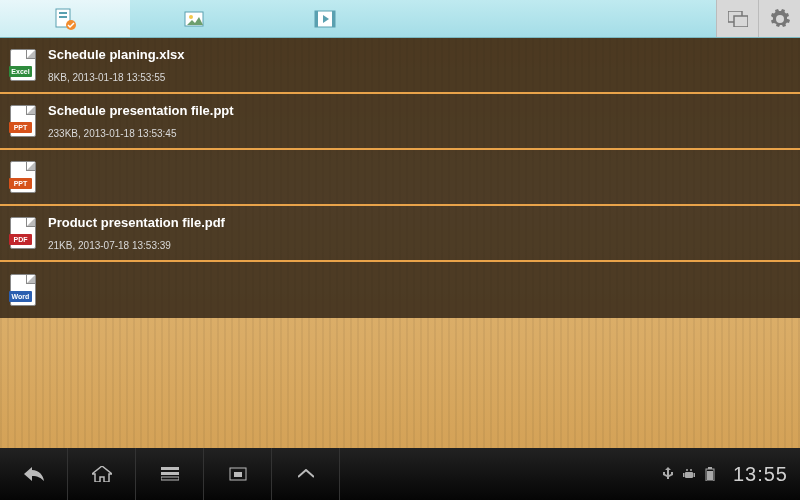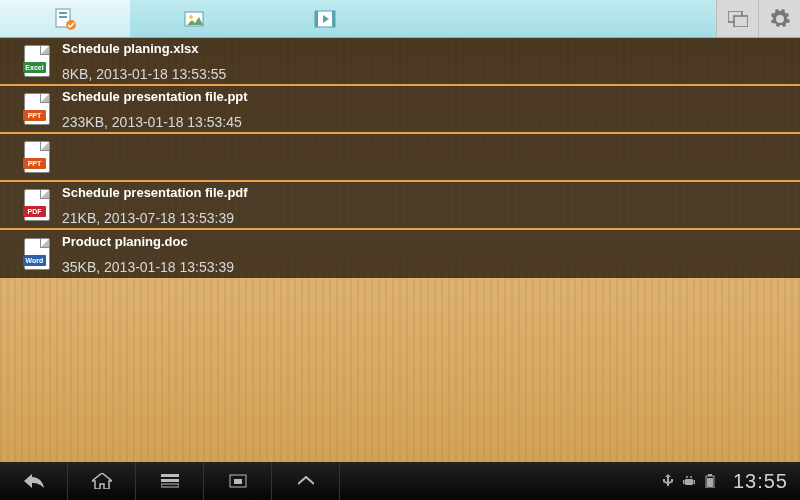--- a/index.html
+++ b/index.html
@@ -10,31 +10,31 @@
 .tabslot{width:130px;height:100%;display:flex;align-items:center;justify-content:center;cursor:pointer}
 .tabslot.active{background:linear-gradient(#e8f7fa,#cdeef3)}
 .rspace{flex:1}
 .toolbtn{width:42px;height:100%;background:#d8d8d8;border-left:1px solid #bbb;display:flex;align-items:center;justify-content:center;cursor:pointer}
 
 .wood{flex:1;background:
  repeating-linear-gradient(90deg,rgba(0,0,0,0.05) 0 2px,transparent 2px 7px),
  linear-gradient(#d7a85f,#e1b878 40%,#d4a257);
  position:relative}
 
-.row{height:48px;background:rgba(36,26,16,0.78);border-bottom:2px solid #e9a34a;display:flex;align-items:center;padding:0 24px;cursor:pointer}
+.row{height:56px;background:rgba(36,26,16,0.78);border-bottom:2px solid #e9a34a;display:flex;align-items:center;padding:0 10px;cursor:pointer}
 .row:last-child{border-bottom:none}
 .ficon{width:26px;height:32px;margin-right:12px;background:#fff;border:1px solid #888;border-radius:2px;position:relative}
 .ficon::before{content:"";position:absolute;top:0;right:0;width:8px;height:8px;background:linear-gradient(135deg,#fff 48%,#bbb 52%);border-left:1px solid #888;border-bottom:1px solid #888}
 .badge{position:absolute;bottom:3px;left:-2px;right:3px;height:11px;color:#fff;font-size:7px;font-weight:bold;line-height:11px;text-align:center;border-radius:1px}
 .b-excel{background:#2e8b3d}.b-ppt{background:#d6521b}.b-pdf{background:#c1272d}.b-word{background:#2b5fb0}
 .ftxt{display:flex;flex-direction:column;color:#fff}
 .fname{font-size:13px;font-weight:bold}
-.fmeta{font-size:14px;color:#d9d9d9;margin-top:10px}
-
-.navbar{height:38px;background:linear-gradient(#222,#050505);display:flex;align-items:center;color:#ccc}
+.fmeta{font-size:10px;color:#d9d9d9;margin-top:10px}
+
+.navbar{height:52px;background:linear-gradient(#222,#050505);display:flex;align-items:center;color:#ccc}
 .navbtn{width:68px;height:100%;display:flex;align-items:center;justify-content:center;border-right:1px solid #333;cursor:pointer}
 .navspace{flex:1}
 .status{display:flex;align-items:center;gap:10px;padding-right:12px;font-size:11px;color:#bfbfbf}
 .clock{font-size:20px;color:#d0d0d0;margin-left:8px;letter-spacing:1px}
 
 svg{display:block}
 </style>
 </head>
 <body>
 
@@ -111,31 +111,27 @@
         <div class="row">
           <div class="ficon">
             <div class="badge b-ppt">PPT</div>
           </div>
         </div>
         <div class="row">
           <div class="ficon">
             <div class="badge b-pdf">PDF</div>
           </div>
           <div class="ftxt">
-            <span class="fname">Schedule presentation file.pdf</span>
+            <span class="fname">Product presentation file.pdf</span>
             <span class="fmeta">21KB, 2013-07-18 13:53:39</span>
           </div>
         </div>
         <div class="row">
           <div class="ficon">
             <div class="badge b-word">Word</div>
-          </div>
-          <div class="ftxt">
-            <span class="fname">Product planing.doc</span>
-            <span class="fmeta">35KB, 2013-01-18 13:53:39</span>
           </div>
         </div>
       </div>
  </div>
 
  <div class="navbar">
   <div class="navbtn">
    <span>
           <svg width="20" height="14">
             <path d="M8 0L0 7l8 7V9c6 0 9 2 12 5-1-6-5-11-12-11V0z" fill="#bbb"></path>

